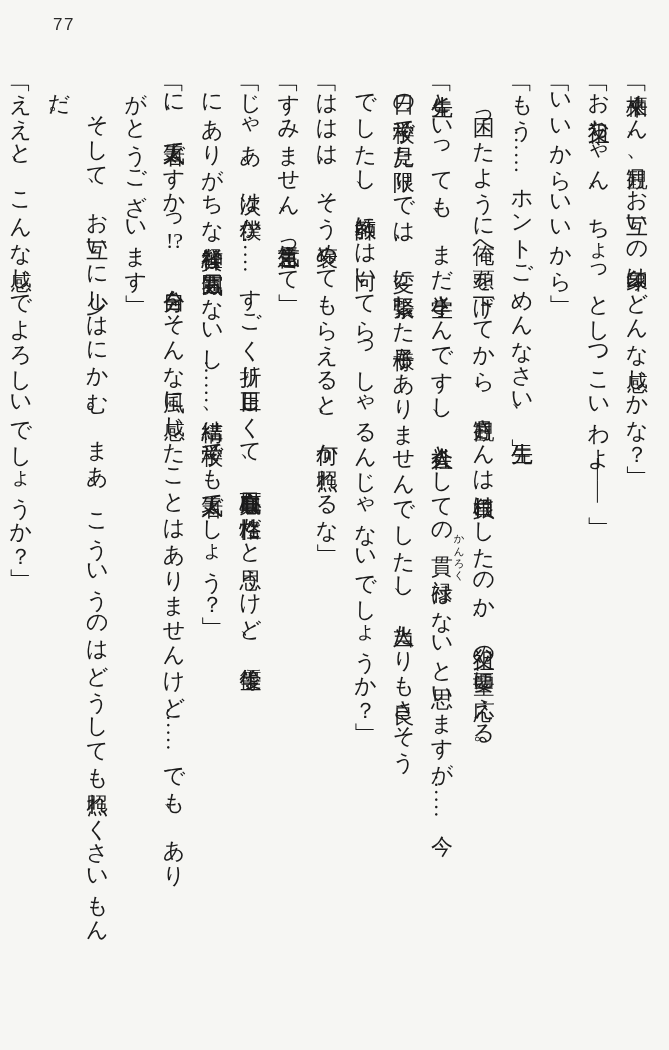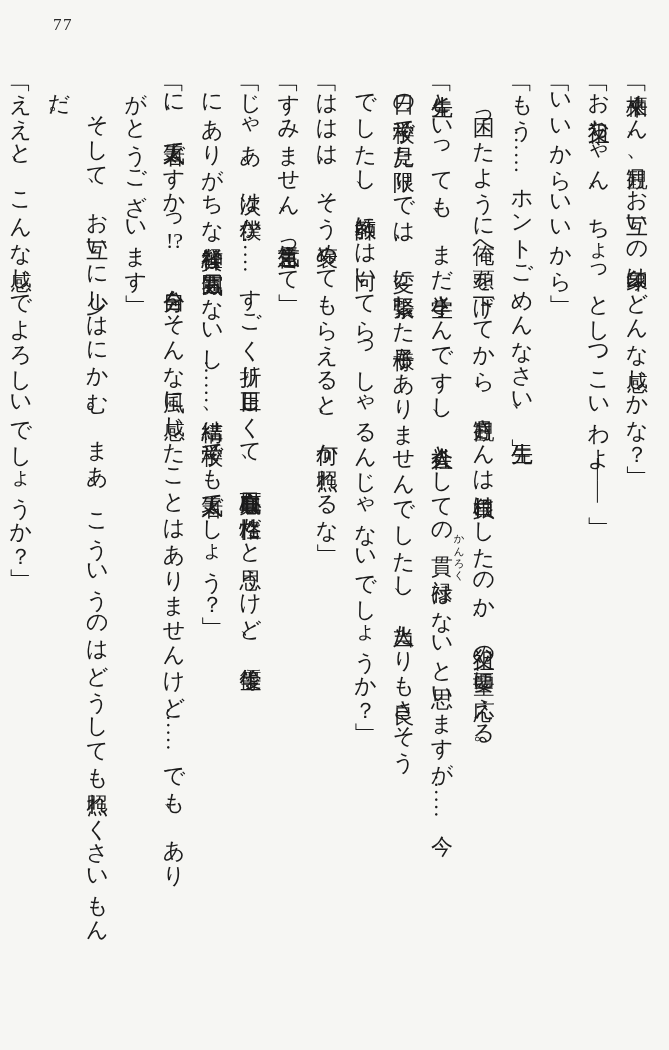--- a/index.html
+++ b/index.html
@@ -15,21 +15,21 @@
     font-family: "Liberation Serif", "DejaVu Serif", serif;
     overflow: hidden;
   }
   .page-number {
     position: absolute;
     top: 15px;
     left: 53px;
     font-size: 17px;
     letter-spacing: 1.5px;
     color: #2a2a2a;
-    font-family: Liberation Serif, serif;
+    font-family: Liberation Sans, sans-serif;
   }
   .text-block {
     position: absolute;
     top: 78px;
     right: 13px;
     height: 896px;
     writing-mode: vertical-rl;
     text-orientation: mixed;
     font-size: 22px;
     letter-spacing: 0.3px;

